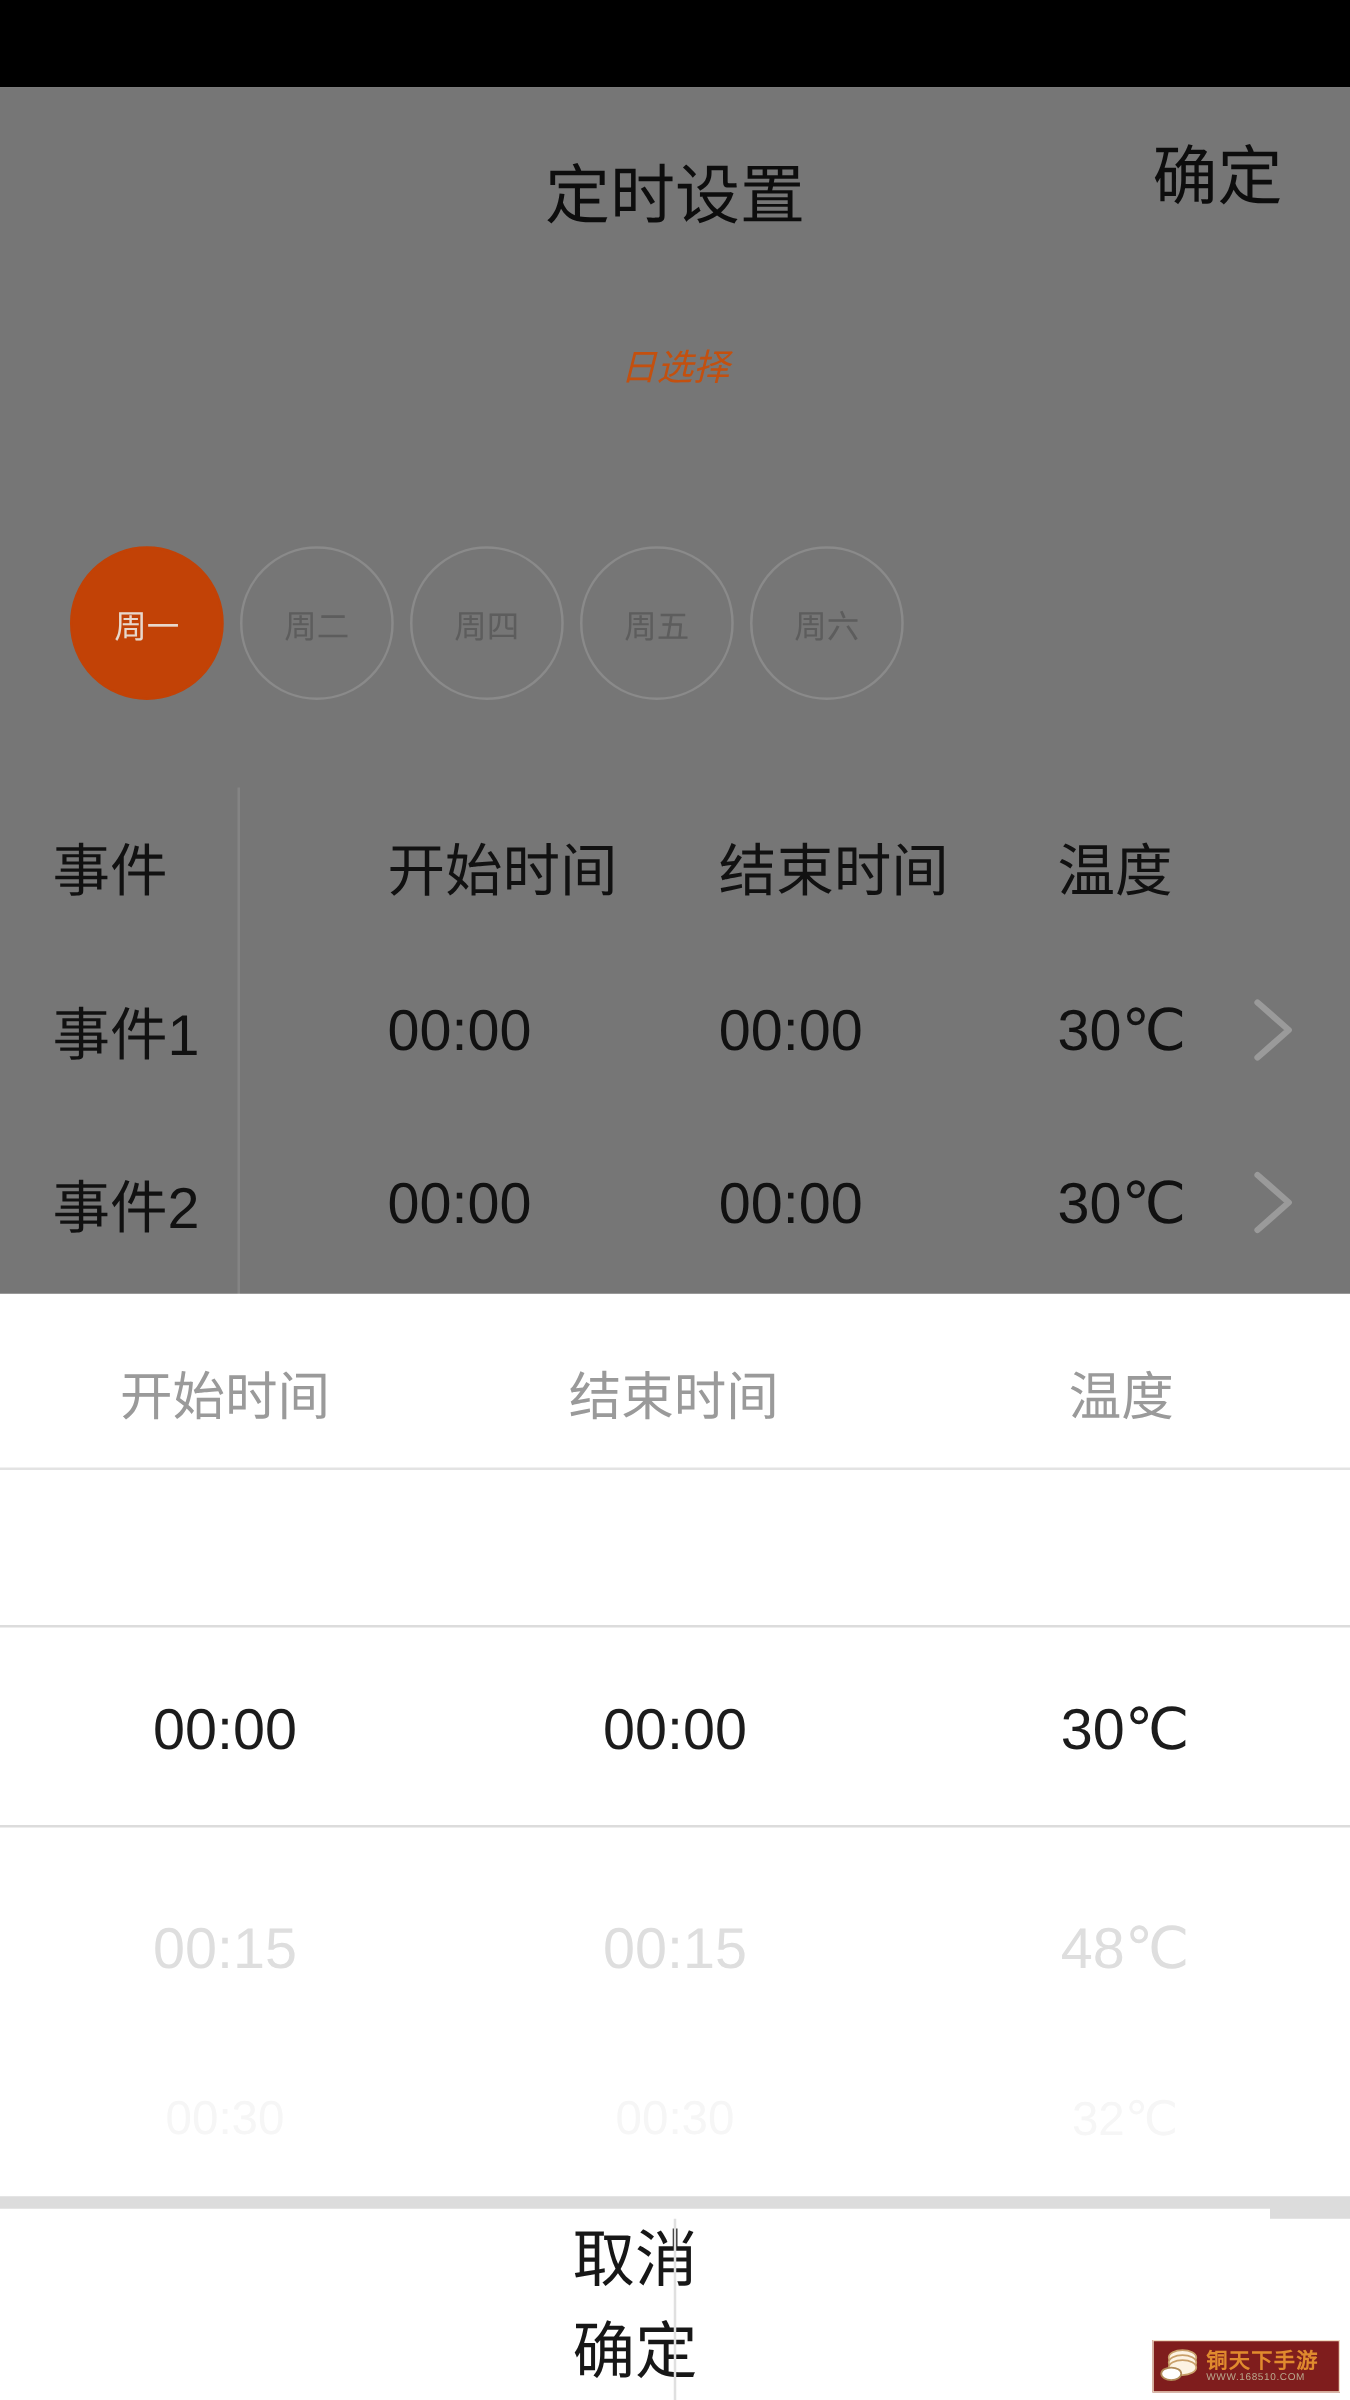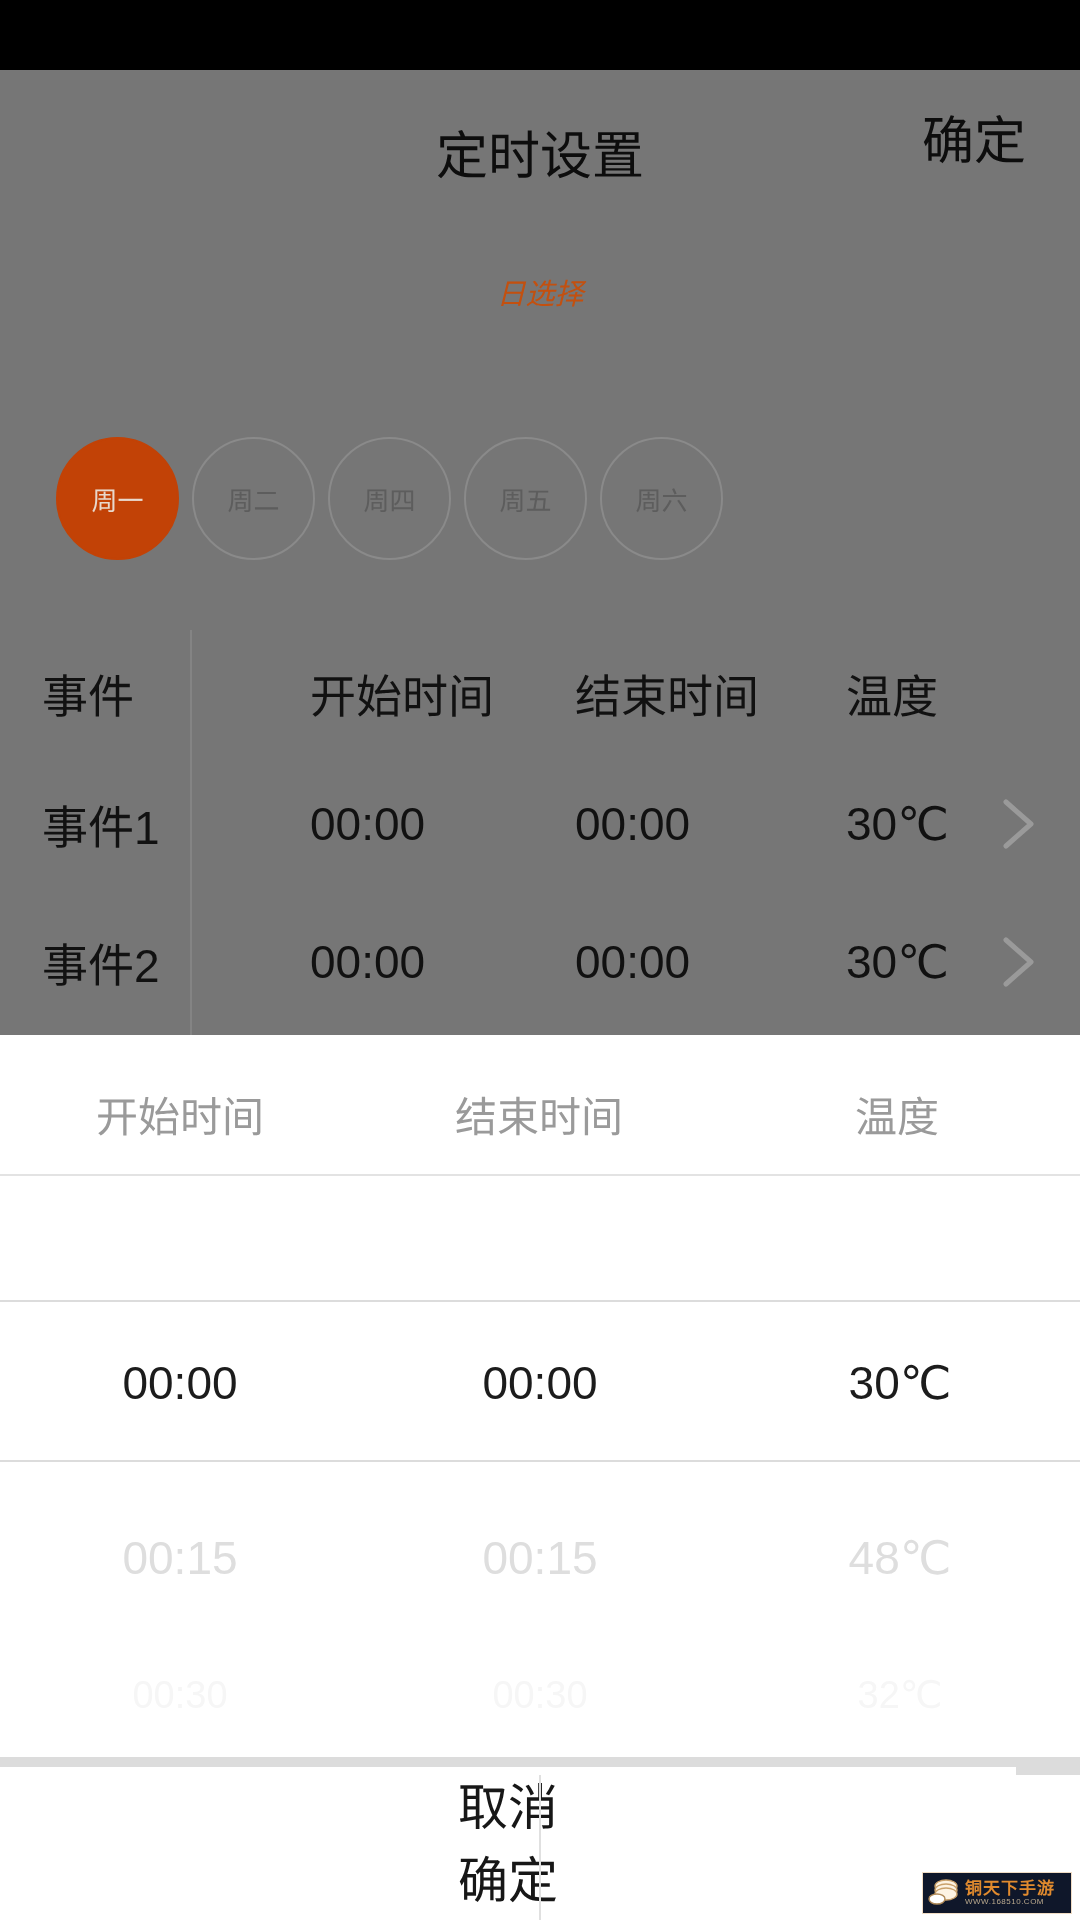--- a/index.html
+++ b/index.html
@@ -144,21 +144,21 @@
     position:absolute; left:539px; top:740px; width:2px; height:145px;
     background:#e0e0e0;
   }
 
   
   .watermark{
     position:absolute; right:8px; bottom:6px;
     width:150px; height:42px;
     border:1px solid #f0dcc4;
     display:flex; align-items:center;
-    background:#0f172a;
+    background:#7f1d1d;
     overflow:hidden;
   }
   .wm-coin{ width:40px; height:40px; flex:0 0 auto; }
   .wm-txt{ display:flex; flex-direction:column; justify-content:center; padding-left:2px; }
   .wm-main{ font-size:17px; color:#e08a2e; font-weight:bold; line-height:1.05; letter-spacing:1px;}
   .wm-sub{ font-size:8px; color:#b9a98e; line-height:1.1; letter-spacing:0.5px;}
 </style>
 </head>
 <body>
 

